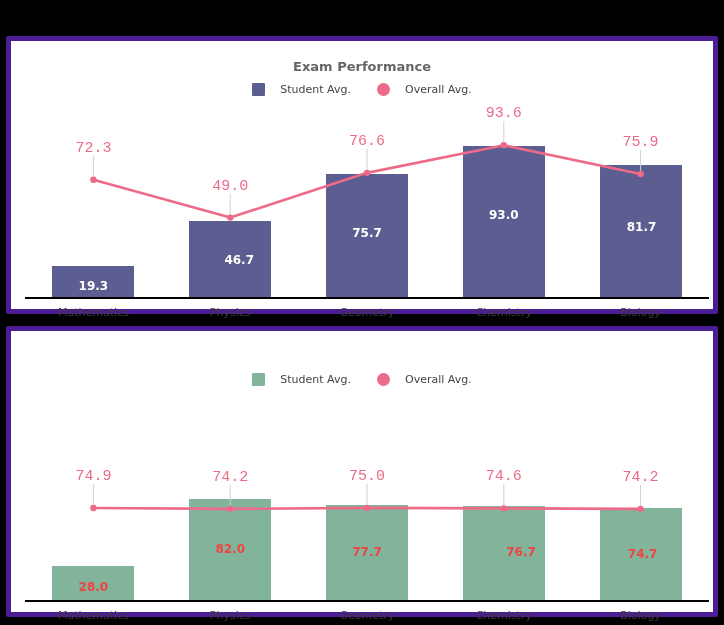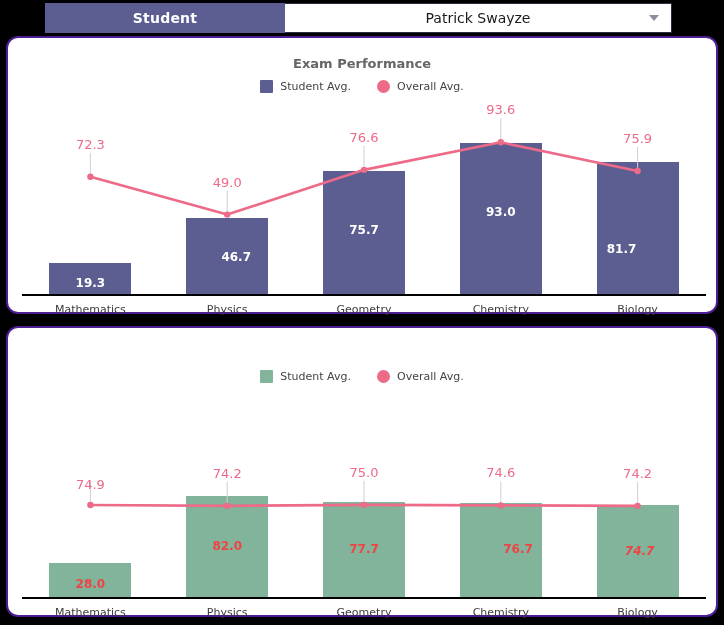--- a/index.html
+++ b/index.html
@@ -25,34 +25,34 @@
   .slicer-value-text { font-size: 14px; color: #1a1a1a; }
   .slicer-arrow {
     position: absolute; right: 12px; top: 50%; transform: translateY(-50%);
     width: 0; height: 0; border-left: 5px solid transparent; border-right: 5px solid transparent;
     border-top: 6px solid #8d8d9e;
   }
 
   
   .card {
     position: absolute; left: 6px; width: 712px; background: #ffffff;
-    border: 2px solid #4c1d95; border-radius: 12px;
+    border: 5px solid #4c1d95; border-radius: 2px;
   }
   #card-exam     { top: 36px;  height: 278px; }
   #card-homework { top: 326px; height: 291px; }
 
   .chart-title {
     position: absolute; left: 0; right: 0; text-align: center;
     font-size: 13px; font-weight: bold; color: #666666;
   }
   .legend {
     position: absolute; left: 0; right: 0; display: flex;
     justify-content: center; align-items: center; gap: 26px;
   }
-  .legend-item { display: flex; align-items: center; gap: 7px; justify-content: space-between; }
+  .legend-item { display: flex; align-items: center; gap: 15px; justify-content: space-between; }
   .legend-swatch-sq { width: 13px; height: 13px; border-radius: 1px; }
   .legend-swatch-dot { width: 13px; height: 13px; border-radius: 50%; }
   .legend-text { font-size: 11px; color: #444444; }
 
   
   .plot { position: absolute; }
   .axis-line { position: absolute; left: 0; right: 0; height: 2px; background: #000000; }
 
   .bar { position: absolute; bottom: 0; }
   .bar-value {
@@ -61,36 +61,30 @@
   }
   .bar-value.light { color: #ffffff; }
   .bar-value.dark  { color: #ef4444; }
 
   .cat-label {
     position: absolute; text-align: center; font-size: 11px; color: #3c3c3c;
   }
 
   .line-svg { position: absolute; left: 0; top: 0; overflow: visible; }
   .line-label {
-    position: absolute; text-align: center; font-size: 13px; color: #ED6A88;
+    position: absolute; text-align: center; font-size: 15px; color: #ED6A88;
     white-space: nowrap;
+    font-family: Liberation Mono, monospace;
   }
 </style>
 </head>
 <body>
 
 <div id="root">
 
-  <div class="slicer">
-    <div class="slicer-label" style="background: rgb(92, 94, 145);">Student</div>
-    <div class="slicer-value">
-      <span class="slicer-value-text">Patrick Swayze</span>
-      <span class="slicer-arrow"></span>
-    </div>
-  </div>
 
   <div class="card" id="card-exam">
     <div class="chart-title" style="top:18px">Exam Performance</div>
     <div class="legend" style="top:42px">
       <div class="legend-item">
         <span class="legend-swatch-sq" style="background: rgb(92, 94, 145);"></span>
         <span class="legend-text">Student Avg.</span>
       </div>
       <div class="legend-item">
         <span class="legend-swatch-dot" style="background: rgb(237, 106, 136);"></span>
@@ -105,21 +99,21 @@
         <div class="bar" style="left: 164.2px; width: 82px; height: 75.6862px; bottom: 20px; background: rgb(92, 94, 145);"></div>
         <div class="bar-value light" style="left: 164.2px; width: 100px; top: 144.102px;">46.7</div>
         <div class="cat-label" style="left: 136.8px; width: 136.8px; top: 197px;">Physics</div>
         <div class="bar" style="left: 301px; width: 82px; height: 122.686px; bottom: 20px; background: rgb(92, 94, 145);"></div>
         <div class="bar-value light" style="left: 301px; width: 82px; top: 116.842px;">75.7</div>
         <div class="cat-label" style="left: 273.6px; width: 136.8px; top: 197px;">Geometry</div>
         <div class="bar" style="left: 437.8px; width: 82px; height: 150.724px; bottom: 20px; background: rgb(92, 94, 145);"></div>
         <div class="bar-value light" style="left: 437.8px; width: 82px; top: 99.2759px;">93.0</div>
         <div class="cat-label" style="left: 410.4px; width: 136.8px; top: 197px;">Chemistry</div>
         <div class="bar" style="left: 574.6px; width: 82px; height: 132.41px; bottom: 20px; background: rgb(92, 94, 145);"></div>
-        <div class="bar-value light" style="left: 557px; width: 85px; top: 111.202px; margin-top: 25px;">81.7</div>
+        <div class="bar-value light" style="left: 574px; width: 85px; top: 111.202px;">81.7</div>
         <div class="cat-label" style="left: 547.2px; width: 136.8px; top: 197px;">Biology</div>
         <svg class="line-svg" width="684" height="192">
           <polyline points="68.4,70.8241379310345 205.20000000000002,108.58620689655172 342,63.85517241379311 478.80000000000007,36.30344827586208 615.6,64.98965517241379" fill="none" stroke="#ED6A88" stroke-width="2.6" stroke-linejoin="round" stroke-linecap="round"></polyline>
           <line x1="68.4" x2="68.4" y1="46.8241379310345" y2="68.8241379310345" stroke="#cfcfd6" stroke-width="1"></line>
           <circle cx="68.4" cy="70.8241379310345" r="3.2" fill="#ED6A88"></circle>
           <line x1="205.20000000000002" x2="205.20000000000002" y1="84.58620689655172" y2="106.58620689655172" stroke="#cfcfd6" stroke-width="1"></line>
           <circle cx="205.20000000000002" cy="108.58620689655172" r="3.2" fill="#ED6A88"></circle>
           <line x1="342" x2="342" y1="39.85517241379311" y2="61.85517241379311" stroke="#cfcfd6" stroke-width="1"></line>
           <circle cx="342" cy="63.85517241379311" r="3.2" fill="#ED6A88"></circle>
           <line x1="478.80000000000007" x2="478.80000000000007" y1="12.303448275862081" y2="34.30344827586208" stroke="#cfcfd6" stroke-width="1"></line>
@@ -154,36 +148,36 @@
         <div class="bar" style="left: 164.2px; width: 82px; height: 100.728px; bottom: 20px; background: rgb(130, 179, 155);"></div>
         <div class="bar-value dark" style="left: 164.2px; width: 82px; top: 140.578px;">82.0</div>
         <div class="cat-label" style="left: 136.8px; width: 136.8px; top: 208px;">Physics</div>
         <div class="bar" style="left: 301px; width: 82px; height: 95.4463px; bottom: 20px; background: rgb(130, 179, 155);"></div>
         <div class="bar-value dark" style="left: 301px; width: 82px; top: 143.641px;">77.7</div>
         <div class="cat-label" style="left: 273.6px; width: 136.8px; top: 208px;">Geometry</div>
         <div class="bar" style="left: 437.8px; width: 82px; height: 94.2179px; bottom: 20px; background: rgb(130, 179, 155);"></div>
         <div class="bar-value dark" style="left: 459px; width: 74px; top: 144.354px;">76.7</div>
         <div class="cat-label" style="left: 410.4px; width: 136.8px; top: 208px;">Chemistry</div>
         <div class="bar" style="left: 574.6px; width: 82px; height: 91.7611px; bottom: 20px; background: rgb(130, 179, 155);"></div>
-        <div class="bar-value dark" style="left: 574.6px; width: 86px; top: 145.779px; font-style: italic;">74.7</div>
+        <div class="bar-value dark" style="left: 574.6px; width: 86px; top: 145.779px;">74.7</div>
         <div class="cat-label" style="left: 547.2px; width: 136.8px; top: 208px;">Biology</div>
         <svg class="line-svg" width="684" height="203">
           <polyline points="68.4,106.9932098765432 205.20000000000002,107.85308641975308 342,106.87037037037037 478.80000000000007,107.36172839506173 615.6,107.85308641975308" fill="none" stroke="#ED6A88" stroke-width="2.6" stroke-linejoin="round" stroke-linecap="round"></polyline>
           <line x1="68.4" x2="68.4" y1="82.9932098765432" y2="104.9932098765432" stroke="#cfcfd6" stroke-width="1"></line>
           <circle cx="68.4" cy="106.9932098765432" r="3.2" fill="#ED6A88"></circle>
           <line x1="205.20000000000002" x2="205.20000000000002" y1="83.85308641975308" y2="105.85308641975308" stroke="#cfcfd6" stroke-width="1"></line>
           <circle cx="205.20000000000002" cy="107.85308641975308" r="3.2" fill="#ED6A88"></circle>
           <line x1="342" x2="342" y1="82.87037037037037" y2="104.87037037037037" stroke="#cfcfd6" stroke-width="1"></line>
           <circle cx="342" cy="106.87037037037037" r="3.2" fill="#ED6A88"></circle>
           <line x1="478.80000000000007" x2="478.80000000000007" y1="83.36172839506173" y2="105.36172839506173" stroke="#cfcfd6" stroke-width="1"></line>
           <circle cx="478.80000000000007" cy="107.36172839506173" r="3.2" fill="#ED6A88"></circle>
           <line x1="615.6" x2="615.6" y1="83.85308641975308" y2="105.85308641975308" stroke="#cfcfd6" stroke-width="1"></line>
           <circle cx="615.6" cy="107.85308641975308" r="3.2" fill="#ED6A88"></circle>
         </svg>
-        <div class="line-label" style="left: 38.4px; width: 60px; top: 66.9932px; color: rgb(237, 106, 136); margin-top: 12px;">74.9</div>
+        <div class="line-label" style="left: 38.4px; width: 60px; top: 66.9932px; color: rgb(237, 106, 136);">74.9</div>
         <div class="line-label" style="left: 175.2px; width: 60px; top: 67.8531px; color: rgb(237, 106, 136);">74.2</div>
         <div class="line-label" style="left: 312px; width: 60px; top: 66.8704px; color: rgb(237, 106, 136);">75.0</div>
         <div class="line-label" style="left: 448.8px; width: 60px; top: 67.3617px; color: rgb(237, 106, 136);">74.6</div>
         <div class="line-label" style="left: 585.6px; width: 60px; top: 67.8531px; color: rgb(237, 106, 136);">74.2</div>
       </div>
   </div>
 
 </div>
 
 </body></html>

